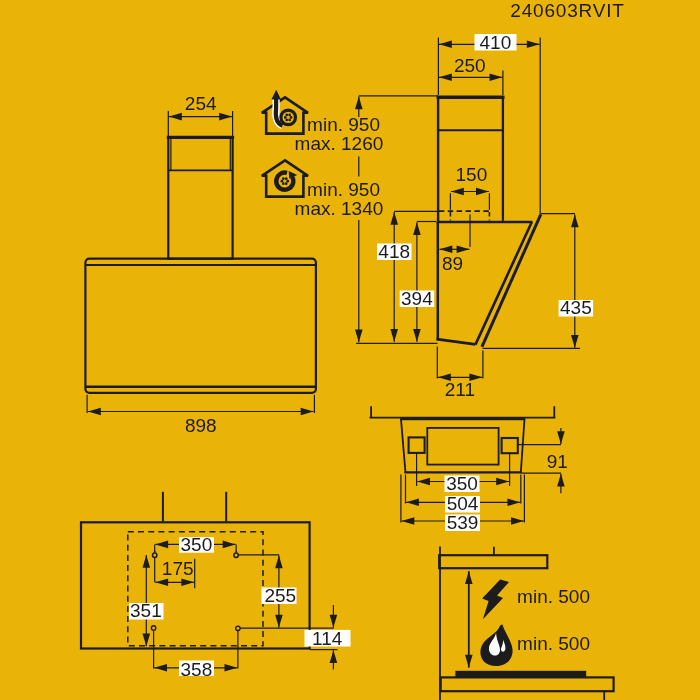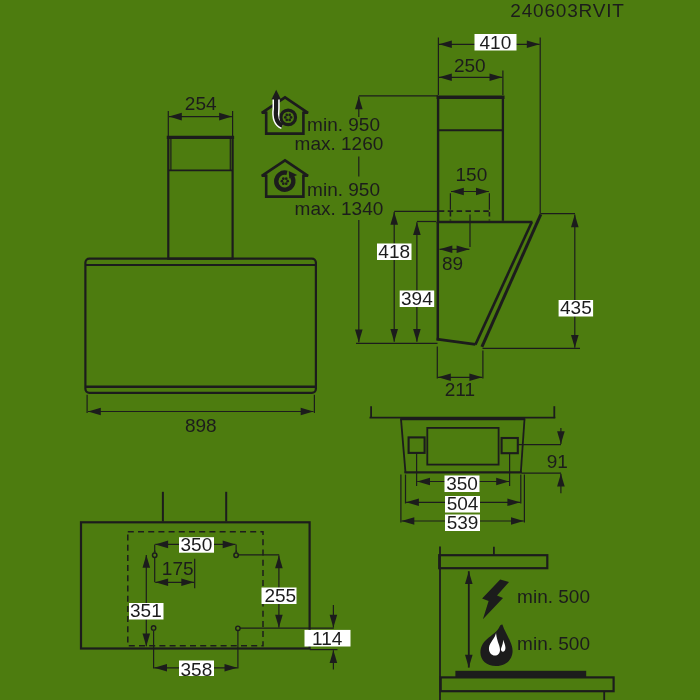--- a/index.html
+++ b/index.html
@@ -1,16 +1,16 @@
 <!DOCTYPE html>
 <html><head>
 <meta charset="utf-8">
 <style>
   html,body{margin:0;padding:0;background:#fff;}
-  .page{position:relative;width:700px;height:700px;background:#4d7c0f;overflow:hidden;text-align:center;}
+  .page{position:relative;width:700px;height:700px;background:#eab308;overflow:hidden;text-align:center;}
   svg{position:absolute;left:0;top:0;}
   text{font-family:"Liberation Sans",sans-serif;font-size:19px;fill:#1c1c1c;}
 </style>
 </head>
 <body>
 <div class="page">
 <svg width="700" height="700" viewBox="0 0 700 700" stroke-linecap="butt">
 <defs>
 <marker id="ah" viewBox="0 0 15 10" markerWidth="15" markerHeight="10" refX="14" refY="5" orient="auto-start-reverse" markerUnits="userSpaceOnUse">
   <path d="M14 5 L1.2 1.2 L1.2 8.8 Z" fill="#1c1c1c" stroke="none"></path>

